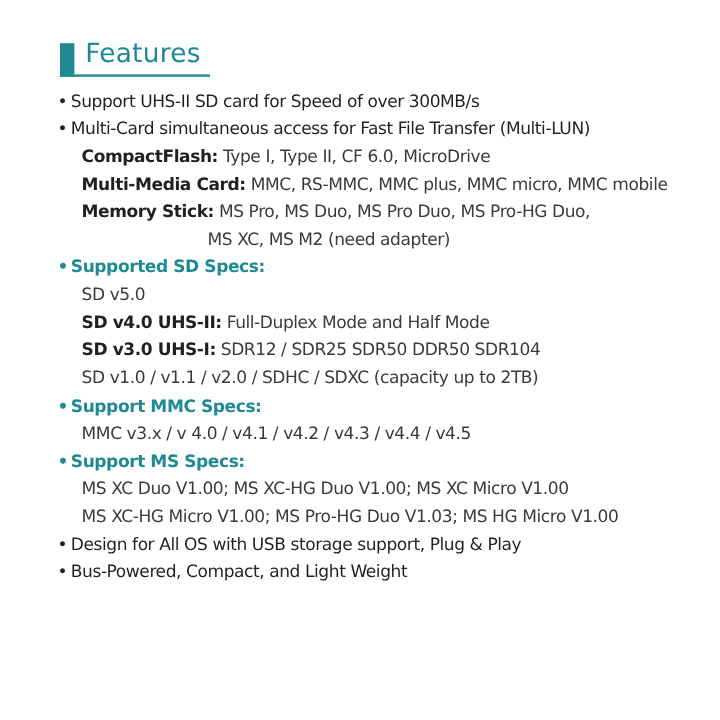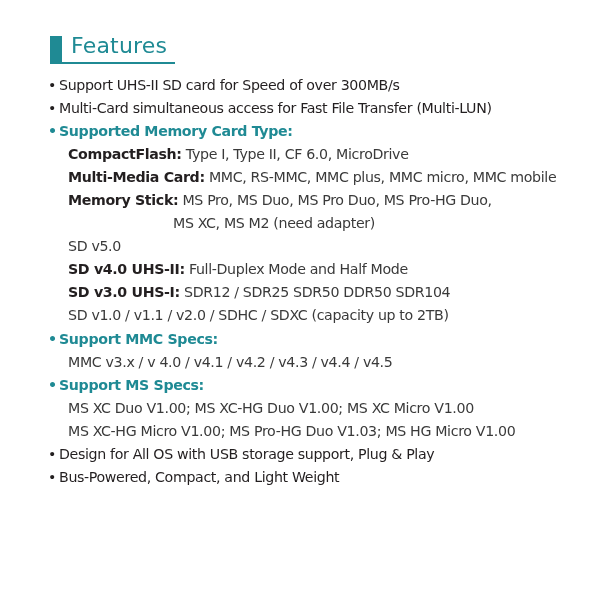--- a/index.html
+++ b/index.html
@@ -36,26 +36,26 @@
 
 <div class="header">
   <div class="bar"></div>
   <div class="title">Features</div>
 </div>
 
 <div class="content">
   <div class="line"><span class="bullet">•</span><span>Support UHS-II SD card for Speed of over 300MB/s</span></div>
   <div class="line"><span class="bullet">•</span><span>Multi-Card simultaneous access for Fast File Transfer (Multi-LUN)</span></div>
 
-  <div class="line section"><span class="bullet">•</span><span>Supported Memory Card Type:</span></div>
   <div class="line indent"><span class="key">CompactFlash:</span><span class="val"> Type I, Type II, CF 6.0, MicroDrive</span></div>
   <div class="line indent"><span class="key">Multi-Media Card:</span><span class="val"> MMC, RS-MMC, MMC plus, MMC micro, MMC mobile</span></div>
   <div class="line indent"><span class="key">Memory Stick:</span><span class="val"> MS Pro, MS Duo, MS Pro Duo, MS Pro-HG Duo,</span></div>
   <div class="line indent2 val">MS XC, MS M2 (need adapter)</div>
 
+  <div class="line section"><span class="bullet">•</span><span>Supported SD Specs:</span></div>
   <div class="line indent val">SD v5.0</div>
   <div class="line indent"><span class="key">SD v4.0 UHS-II:</span><span class="val"> Full-Duplex Mode and Half Mode</span></div>
   <div class="line indent"><span class="key">SD v3.0 UHS-I:</span><span class="val"> SDR12 / SDR25 SDR50 DDR50 SDR104</span></div>
   <div class="line indent val">SD v1.0 / v1.1 / v2.0 / SDHC / SDXC (capacity up to 2TB)</div>
 
   <div class="line section"><span class="bullet">•</span><span>Support MMC Specs:</span></div>
   <div class="line indent val">MMC v3.x / v 4.0 / v4.1 / v4.2 / v4.3 / v4.4 / v4.5</div>
 
   <div class="line section"><span class="bullet">•</span><span>Support MS Specs:</span></div>
   <div class="line indent val">MS XC Duo V1.00;  MS XC-HG Duo V1.00;  MS XC Micro V1.00</div>

